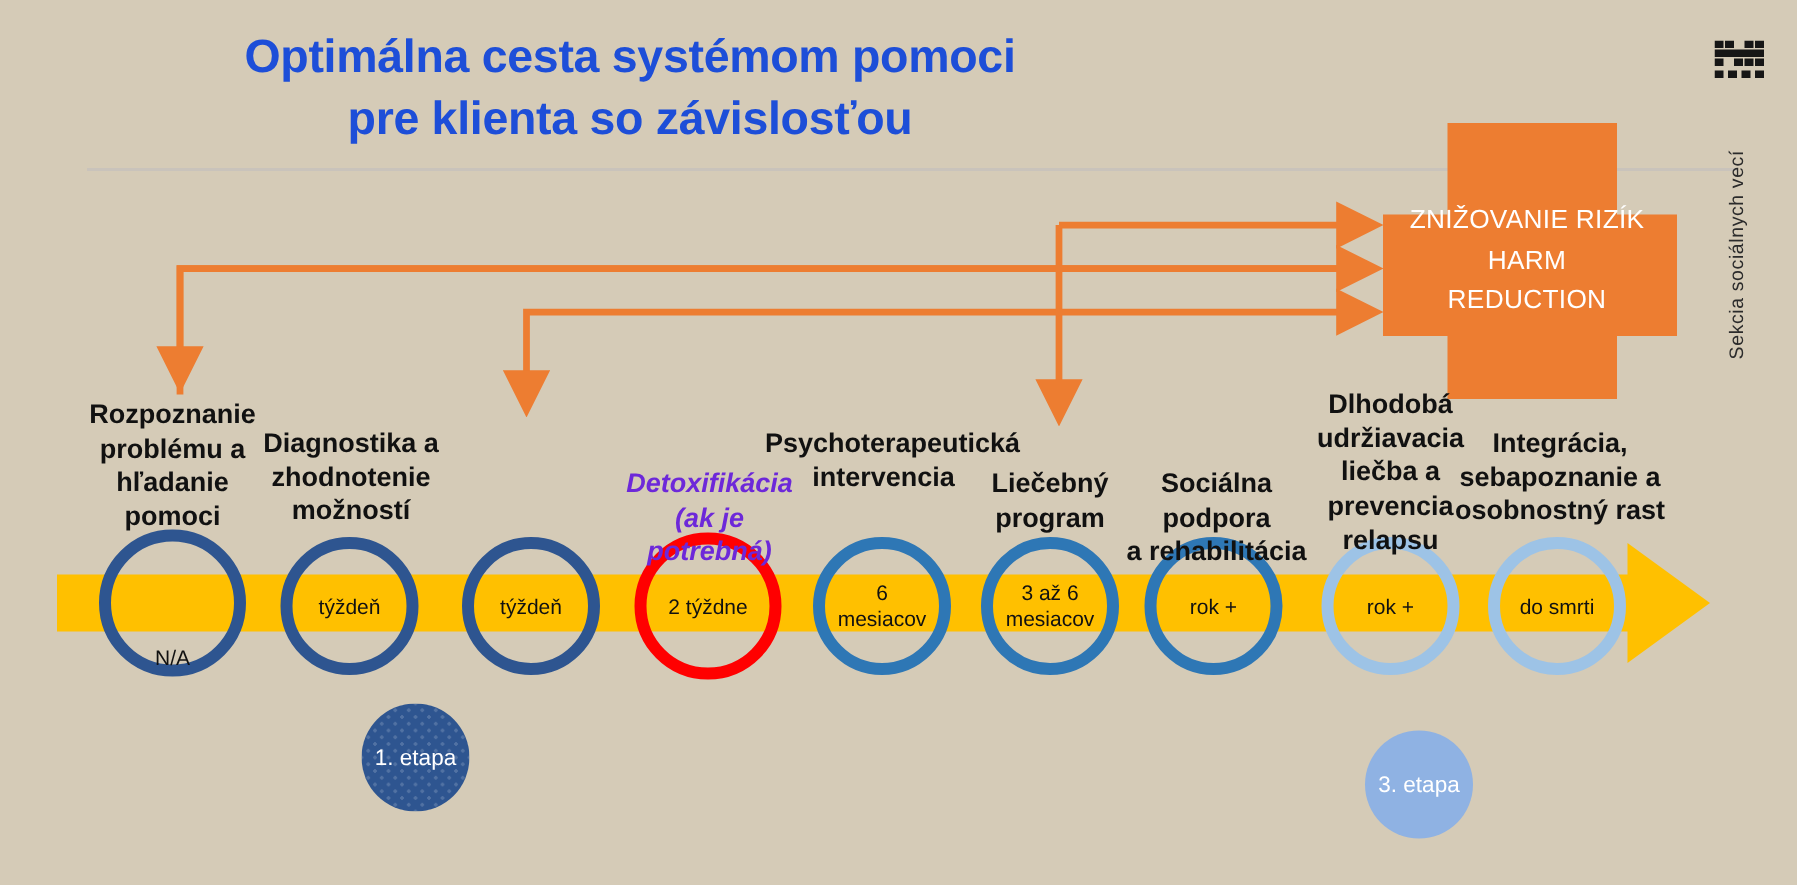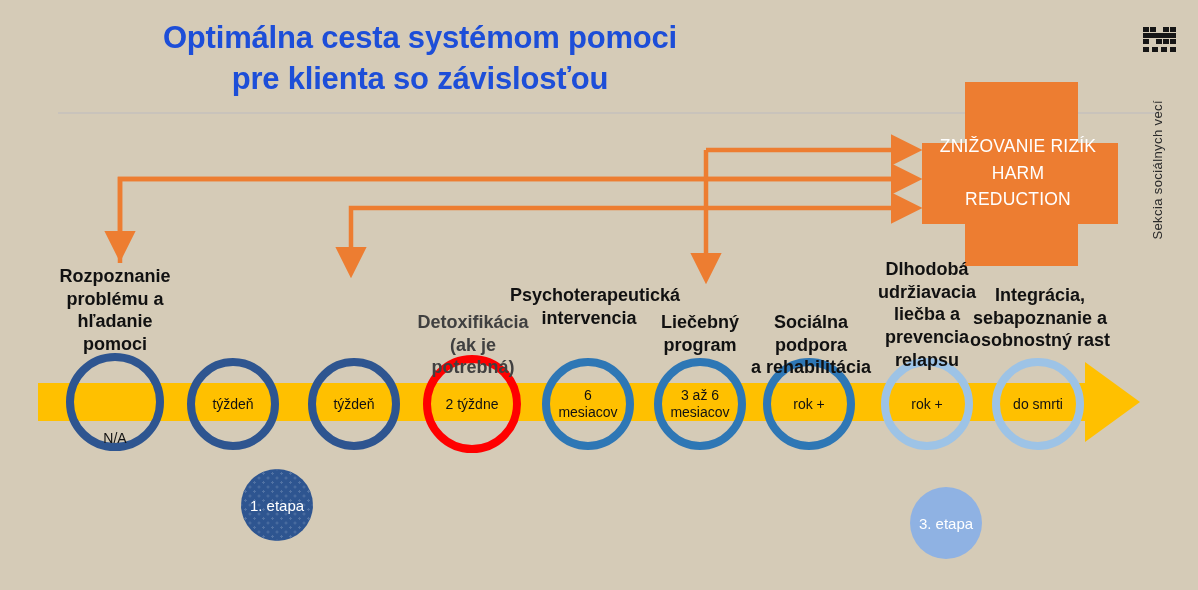--- a/index.html
+++ b/index.html
@@ -53,21 +53,21 @@
     letter-spacing:0.2px;
   }
 
   
   .steplabel{
     position:absolute;
     text-align:center;
     font-size:18px;font-weight:bold;color:#111111;
     line-height:1.26;
   }
-  .steplabel.danger{color:#404040;}
+  .steplabel.danger{color:#6d28d9;font-style:italic;}
 
   
   .ringtext{
     position:absolute;
     text-align:center;
     font-size:14px;color:#111111;line-height:1.22;
     pointer-events:none;
   }
 
   
@@ -173,20 +173,25 @@
     <div>REDUCTION</div>
   </div>
 
   <div class="steplabel" style="left:48px;top:265px;width:134px;">
     <div>Rozpoznanie</div>
     <div>problému a</div>
     <div>hľadanie</div>
     <div>pomoci</div>
   </div>
 
+  <div class="steplabel" style="left:168px;top:284px;width:132px;">
+    <div>Diagnostika a</div>
+    <div>zhodnotenie</div>
+    <div>možností</div>
+  </div>
 
 
   <div class="steplabel danger" style="left:408px;top:311px;width:130px;">
     <div>Detoxifikácia</div>
     <div>(ak je potrebná)</div>
   </div>
 
   <div class="steplabel" style="left:510px;top:284px;width:158px;">
     <div>Psychoterapeutická</div>
     <div>intervencia</div>

